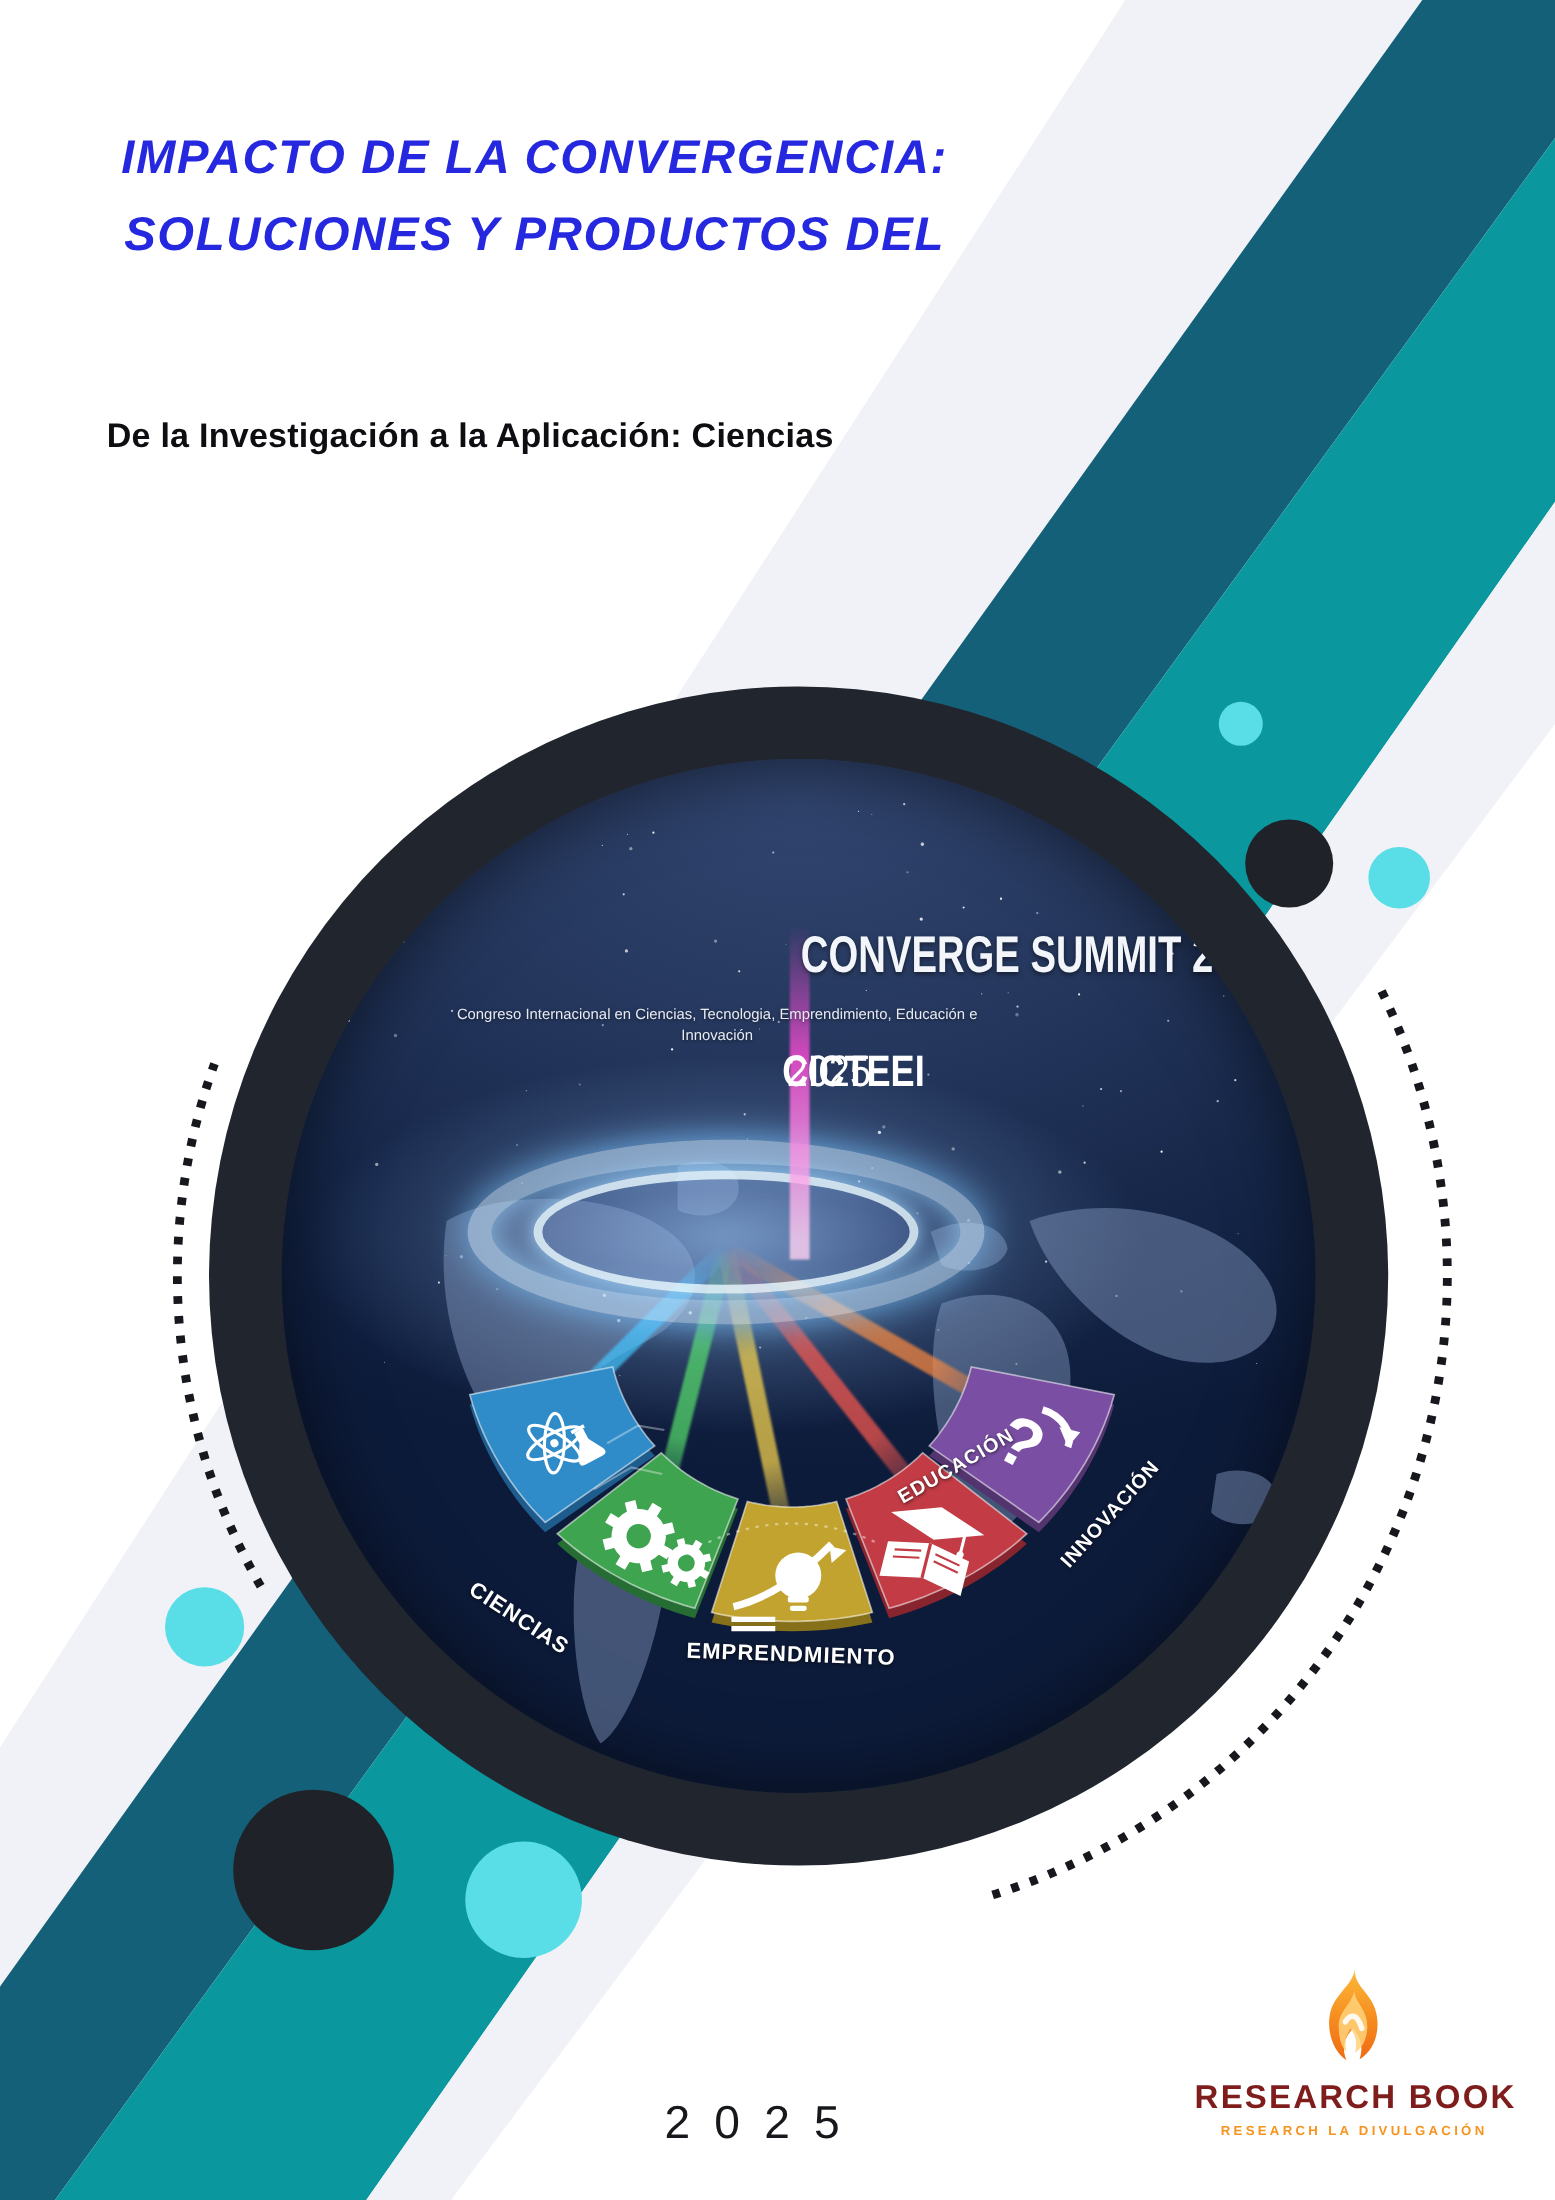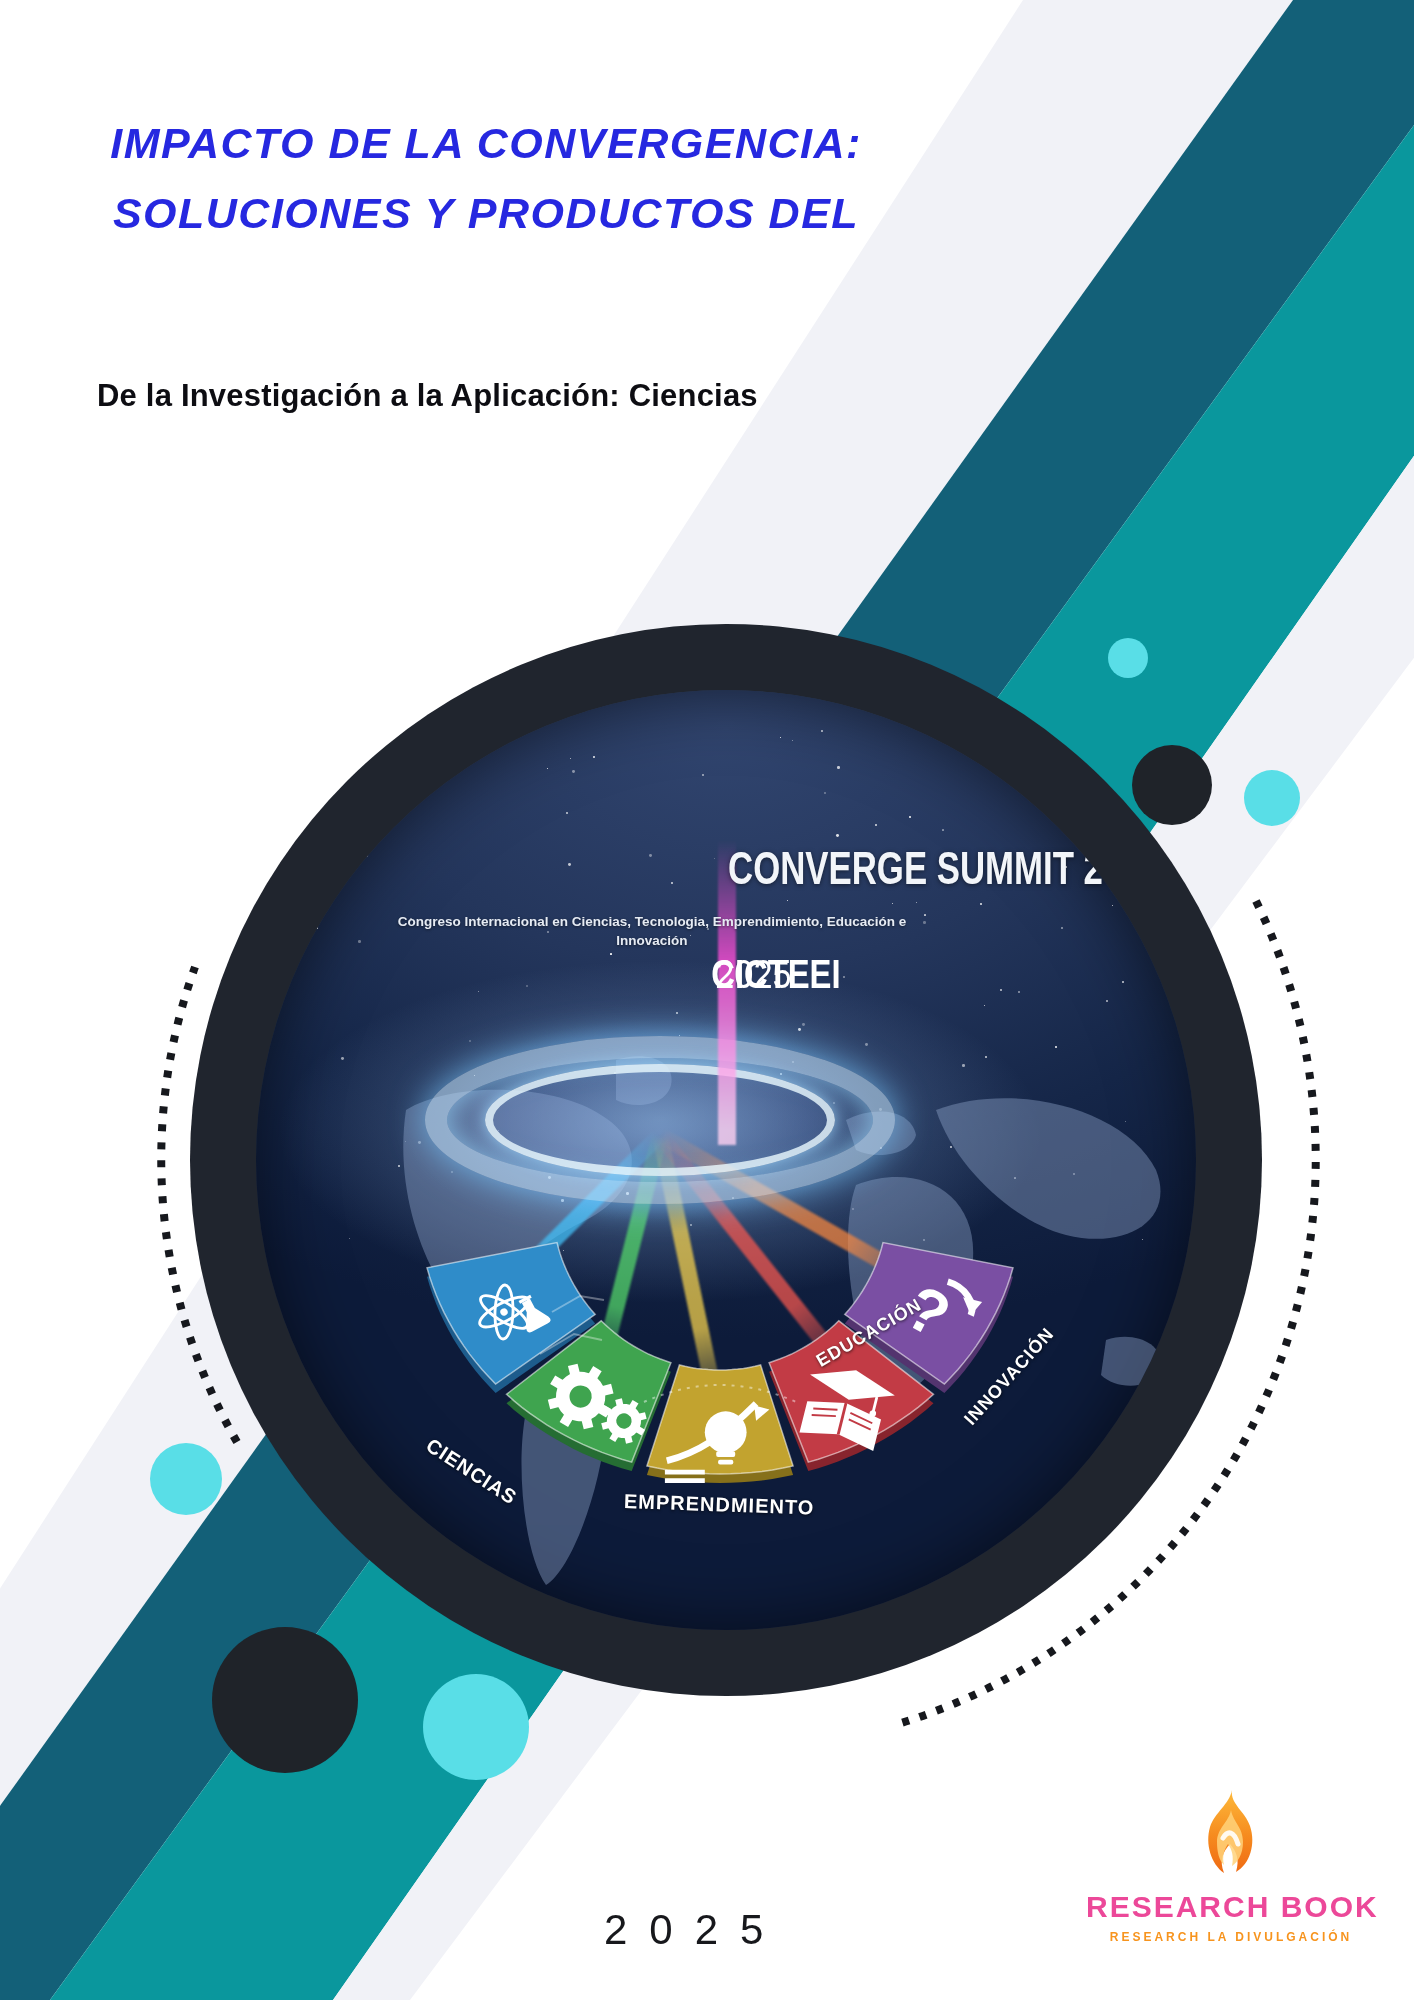--- a/index.html
+++ b/index.html
@@ -24,21 +24,21 @@
           background:
            radial-gradient(58% 26% at 43% 47%, rgba(150,185,235,.50) 0%, rgba(150,185,235,0) 70%),
            radial-gradient(95% 65% at 50% 4%, #31456f 0%, #24365c 40%, #152648 72%, #0d1b3a 100%);}
   .poster *{position:absolute;}
   #stars span{background:#fff;border-radius:50%;}
   .map,.segsvg{left:0;top:0;width:940px;height:940px;}
   .ptxt{left:0;width:940px;text-align:center;color:#F2F5F9;}
   .ptitle{top:150px;transform:translateX(-74px);font-size:47px;font-weight:700;letter-spacing:0;}
   .ptitle span{display:inline-block;transform:scaleX(.74);white-space:nowrap;
                text-shadow:0 1px 6px rgba(0,0,0,.5);}
-  .psub{transform:translateX(-74px);font-size:13.5px;font-weight:700;color:#E6EBF3;
+  .psub{transform:translateX(-74px);font-size:13.5px;font-weight:400;color:#E6EBF3;
         text-shadow:0 1px 3px rgba(0,0,0,.5);}
   .psub1{top:224px;} .psub2{top:243px;}
   .pacro{top:262px;transform:translateX(-23px);font-size:40px;color:#fff;}
   .pacro b{font-weight:800;display:inline-block;transform:scaleX(.82);}
   .pacro i{font-style:normal;font-weight:300;display:inline-block;transform:scaleX(.86);}
   .ptag{top:872px;transform:translateX(-36px);font-size:24px;font-weight:500;color:#E9EDF4;
         text-shadow:0 1px 3px rgba(0,0,0,.6);white-space:nowrap;}
   
   .ring-glow{left:124px;top:300px;width:560px;height:260px;border-radius:50%;
              background:radial-gradient(closest-side,rgba(160,205,255,.38),rgba(120,160,255,.14) 55%,transparent 78%);}
@@ -52,21 +52,21 @@
            background:linear-gradient(to bottom,rgba(255,79,217,0),#ff4fd9 40%,#ffd1f2 95%);}
   .beam{transform-origin:8px 0;opacity:.7;filter:blur(1px);width:16px;}
   #arcLabels span{color:#fff;font-weight:700;letter-spacing:1px;white-space:nowrap;
                   text-shadow:0 1px 3px rgba(0,0,0,.65);}
   
   .year{position:absolute;left:604px;top:1906px;font-size:42px;font-weight:400;
         letter-spacing:22px;color:#17181c;}
   
   .publisher{position:absolute;left:1086px;top:1788px;width:290px;text-align:center;}
   .publisher .flame{position:relative;display:block;margin:0 auto;width:64px;height:100px;}
-  .pubname{margin-top:2px;color:#ec4899;font-size:30px;font-weight:700;letter-spacing:2px;
+  .pubname{margin-top:2px;color:#7f1d1d;font-size:30px;font-weight:700;letter-spacing:2px;
            white-space:nowrap;}
   .pubtag{margin-top:6px;color:#F7941E;font-size:12px;font-weight:700;letter-spacing:3px;
           white-space:nowrap;}
 </style>
 </head>
 <body>
 
 <div class="page">
 
   <svg class="bg" viewBox="0 0 1414 2000">

